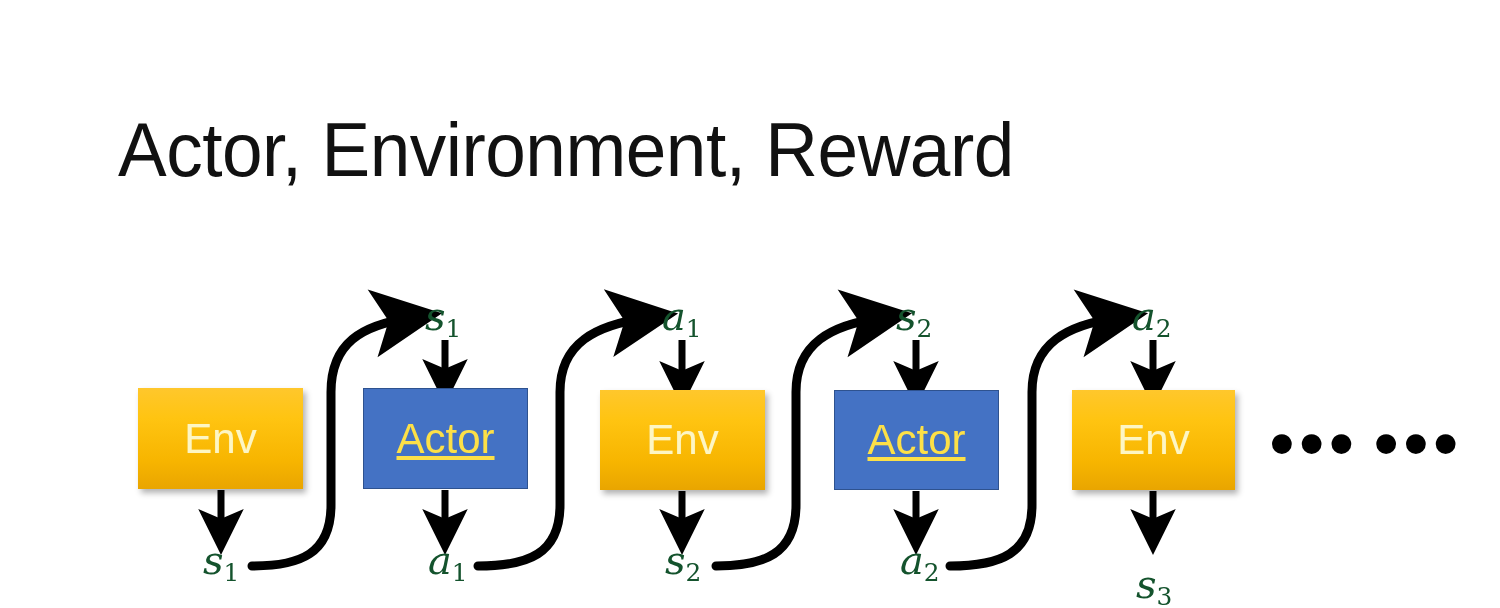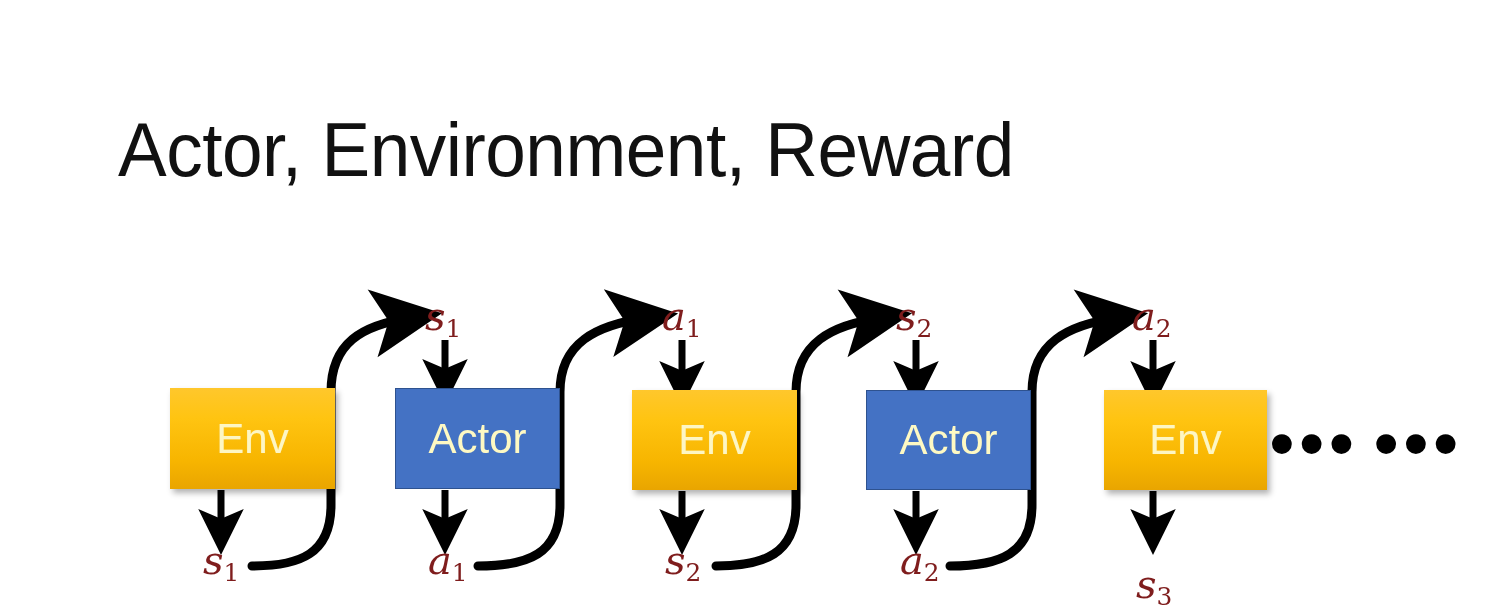--- a/index.html
+++ b/index.html
@@ -35,43 +35,43 @@
   
   .node{
     position:absolute;
     display:flex;align-items:center;justify-content:center;
     box-sizing:border-box;
     font-family:"Liberation Sans",sans-serif;
     font-weight:400;
     font-size:42px;
     line-height:1;
     letter-spacing:0px;
-    margin-left:32px;
   }
   .node.env{
     background:linear-gradient(180deg,#FFC72C 0%,#FFC411 30%,#F7B500 72%,#E9A500 100%);
     color:#FDF6C4;
     box-shadow:3px 4px 6px rgba(0,0,0,0.30);
     border:0;
   }
   .node.env .cap{ text-shadow:0 0 1px rgba(255,255,255,0.25); }
   .node.actor{
     background:#4472C4;
-    color:#fef9c3;
+    color:#fde047;
     border:1.5px solid #2E528F;
     box-shadow:none;
+    text-decoration:underline;
   }
 
   
   .mlabel{
     position:absolute;
     font-family:"DejaVu Serif","Liberation Serif",serif;
     font-style:italic;
     font-size:40px;
-    color:#7f1d1d;
+    color:#14532d;
     white-space:nowrap;
     line-height:1;
   }
   .mlabel sub{
     font-size:0.62em;
     font-style:normal;
     vertical-align:-0.30em;
     margin-left:0px;
     font-family:"DejaVu Serif","Liberation Serif",serif;
   }

